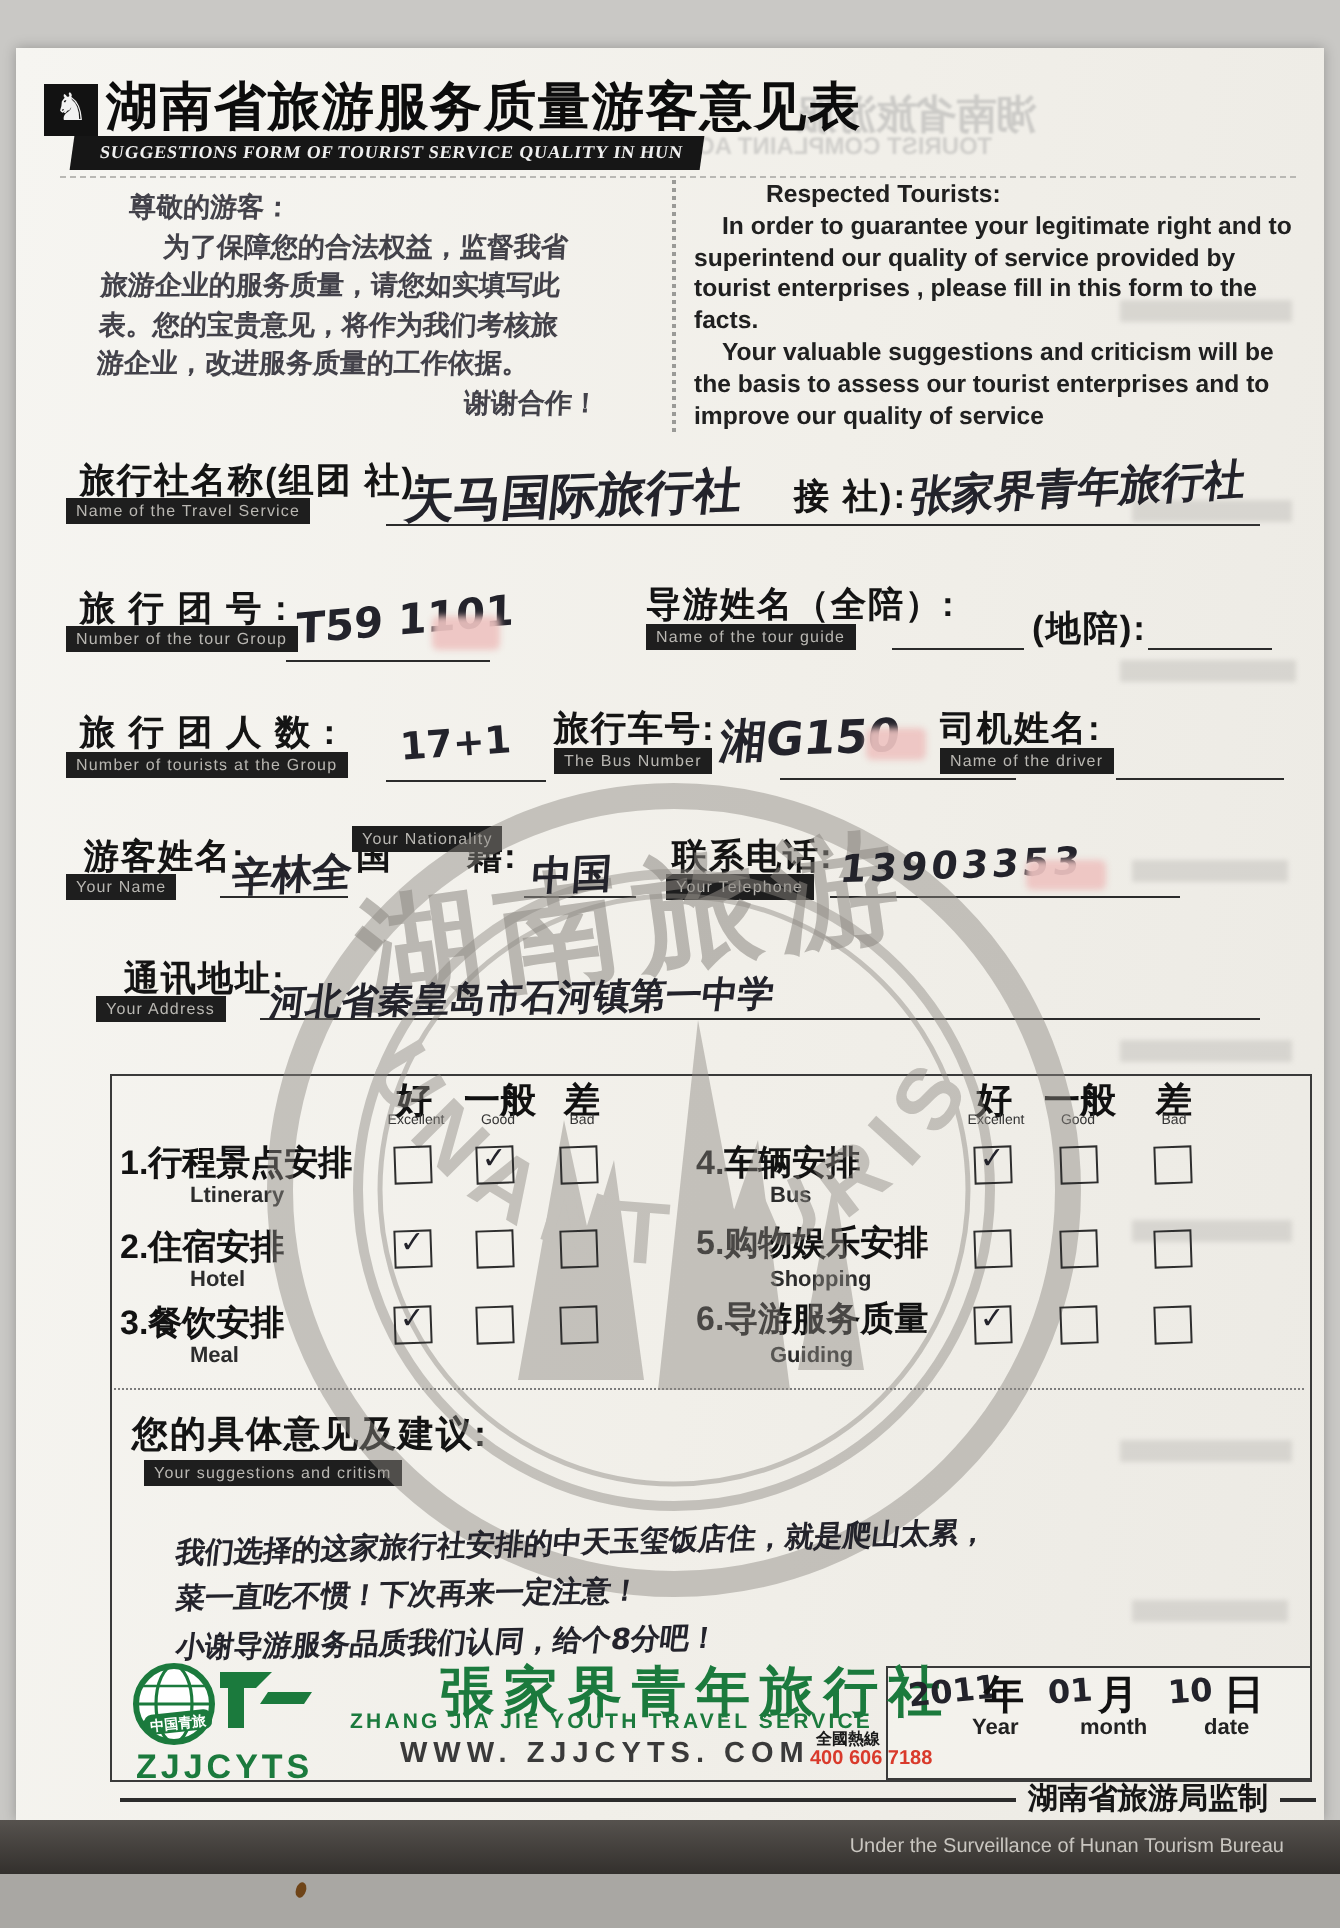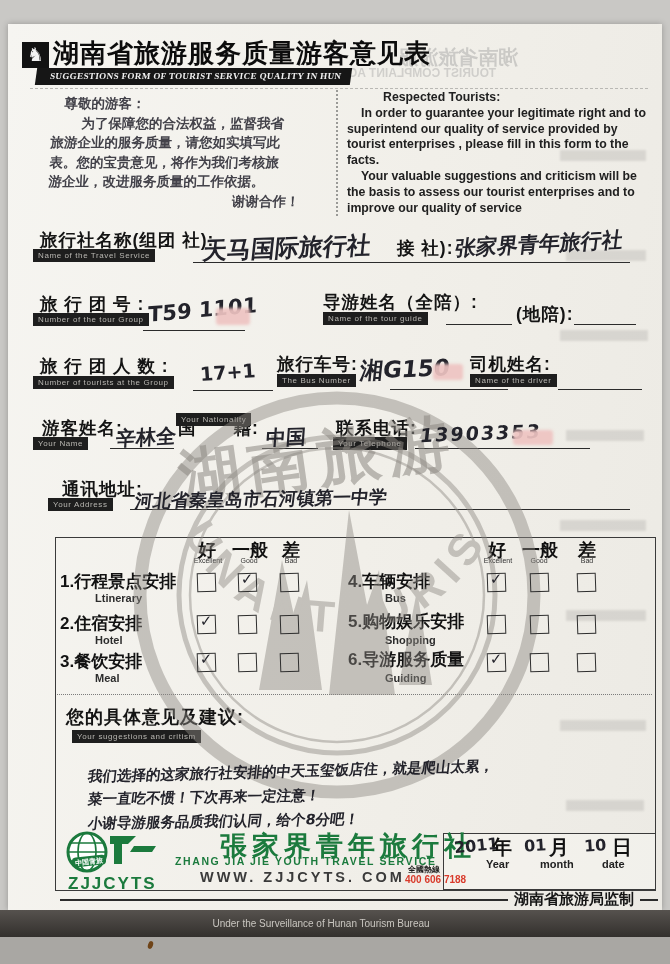--- a/index.html
+++ b/index.html
@@ -62,21 +62,21 @@
   .hotline-l{position:absolute;left:408px;top:864px;font-size:8px;font-weight:700;color:#1a1a1a;z-index:4;}
   .hotline{position:absolute;left:405px;top:874px;font-size:10px;font-weight:800;color:#d93a2b;z-index:4;}
   .zjjcyts{position:absolute;left:68px;top:874px;font-size:17px;font-weight:900;letter-spacing:2px;
            color:#1b7a3d;z-index:4;}
   .datecn{position:absolute;font-size:20px;font-weight:900;color:#111;z-index:4;}
   .dateen{position:absolute;font-size:11px;color:#222;font-weight:600;z-index:4;}
   .sup-line{position:absolute;border-top:2px solid #2c2c2c;height:0;}
   .supervision{position:absolute;left:514px;top:890px;font-size:15px;font-weight:900;color:#161616;}
   .darkbar{position:absolute;left:0;top:910px;width:670px;height:27px;
            background:linear-gradient(#56524e,#33302d);color:#c9c6c0;font-size:10px;
-           line-height:27px;text-align:center;padding-right:28px;box-sizing:border-box;z-index:6;}
+           line-height:27px;text-align:right;padding-right:28px;box-sizing:border-box;z-index:6;}
   .scan-bottom{position:absolute;left:0;top:937px;width:670px;height:27px;background:#a9a7a3;z-index:6;}
   .speck{position:absolute;left:148px;top:941px;width:5px;height:8px;background:#6f4418;
          border-radius:50%;transform:rotate(18deg);z-index:7;}
   .smudge{position:absolute;background:#b3b1ad;opacity:.38;filter:blur(1.2px);z-index:1;}
 </style>
 </head>
 <body>
 
 <div class="page">
   <div class="paper"></div>

